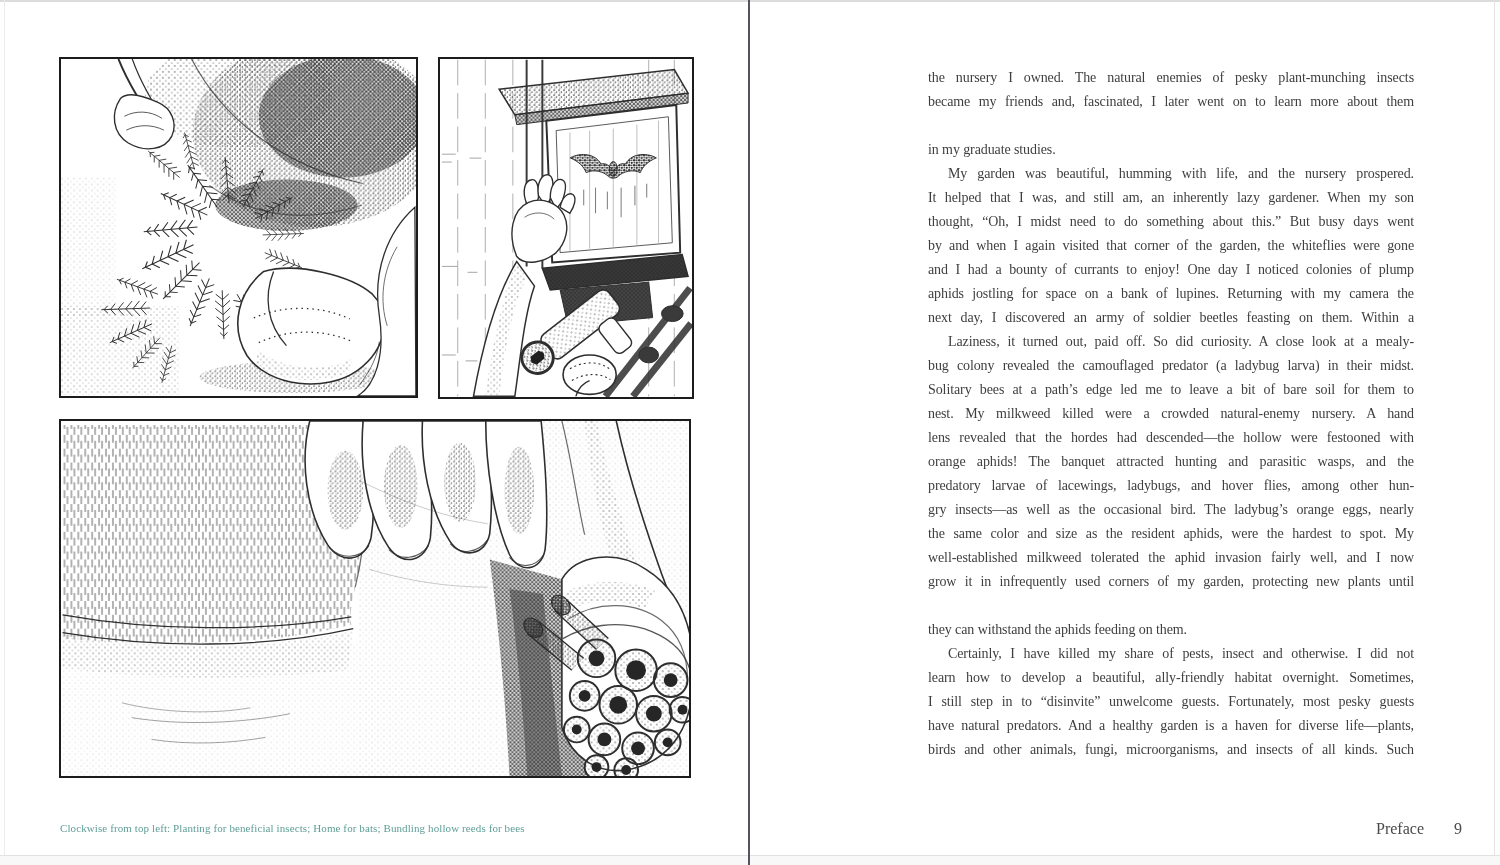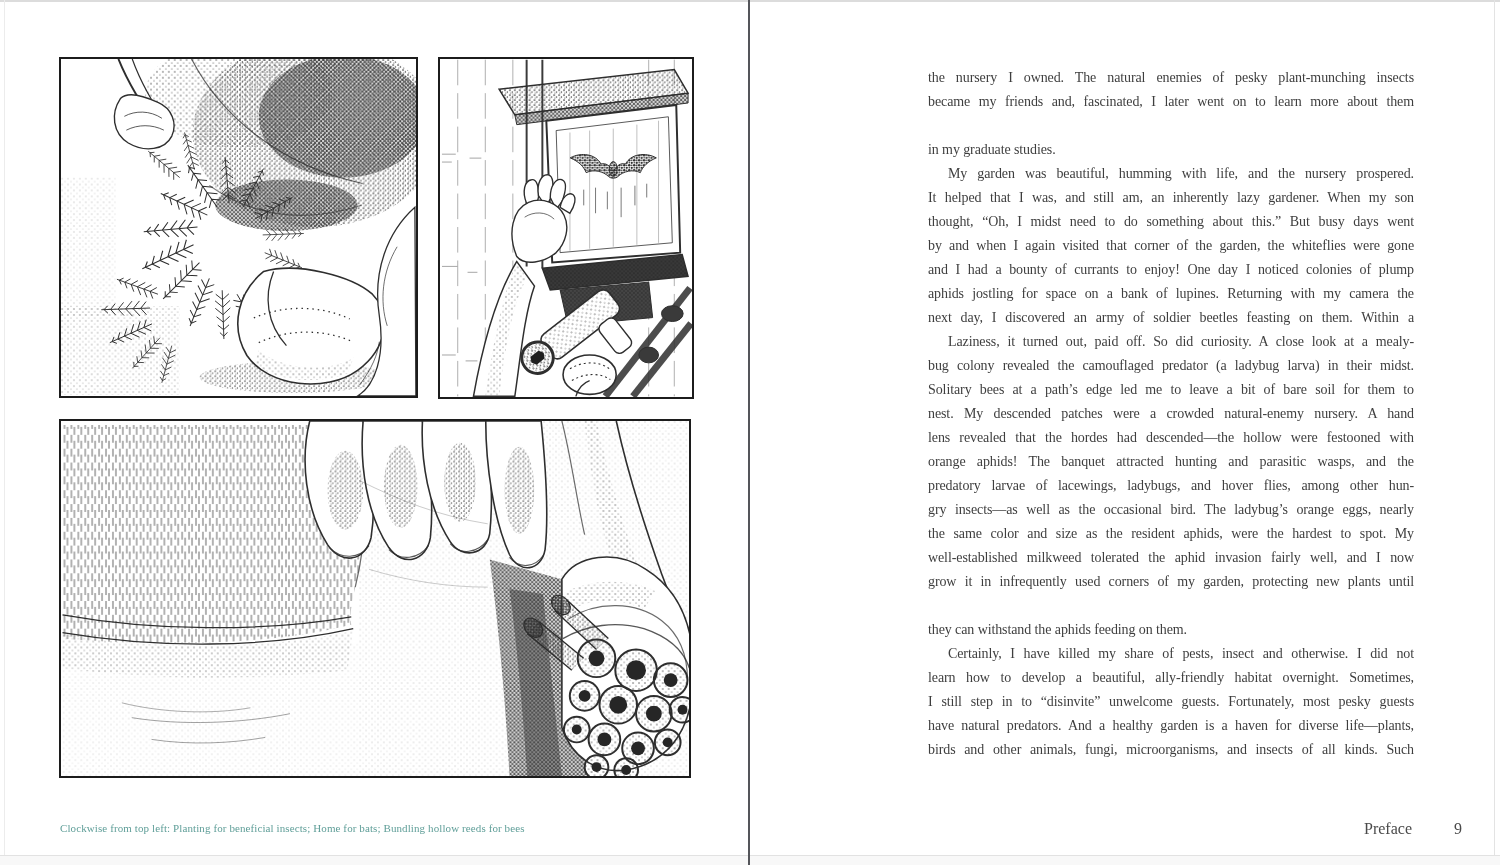--- a/index.html
+++ b/index.html
@@ -25,21 +25,21 @@
            letter-spacing:.1px;color:var(--accent,#5f9e98);}
 
   
   .text-column{position:absolute;left:928px;top:66px;width:486px;font-size:14px;
                line-height:24px;letter-spacing:-0.1px;color:#3e3e3e;}
   .line{text-align:justify;text-align-last:justify;height:24px;overflow:hidden;}
   .line.para-end{text-align-last:left;margin-top:24px;}
   .line.indent{text-indent:20px;}
 
   .footer{position:absolute;left:928px;top:820px;width:534px;display:flex;
-          justify-content:flex-end;align-items:baseline;gap:42px;
+          justify-content:flex-end;align-items:baseline;gap:30px;
           font-size:16px;color:#4a4a4a;}
   .hidden-defs{position:absolute;width:0;height:0;overflow:hidden;}
 </style>
 </head>
 <body>
 
 <svg class="hidden-defs" aria-hidden="true">
   <defs>
     <pattern id="st-light" width="6" height="6" patternUnits="userSpaceOnUse">
       <circle cx="1" cy="1" r="0.7" fill="#3a3a3a"></circle>
@@ -259,21 +259,21 @@
         <div class="line indent">My garden was beautiful, humming with life, and the nursery prospered.</div>
         <div class="line">It helped that I was, and still am, an inherently lazy gardener. When my son</div>
         <div class="line">thought, “Oh, I midst need to do something about this.” But busy days went</div>
         <div class="line">by and when I again visited that corner of the garden, the whiteflies were gone</div>
         <div class="line">and I had a bounty of currants to enjoy! One day I noticed colonies of plump</div>
         <div class="line">aphids jostling for space on a bank of lupines. Returning with my camera the</div>
         <div class="line">next day, I discovered an army of soldier beetles feasting on them. Within a</div>
         <div class="line indent">Laziness, it turned out, paid off. So did curiosity. A close look at a mealy-</div>
         <div class="line">bug colony revealed the camouflaged predator (a ladybug larva) in their midst.</div>
         <div class="line">Solitary bees at a path’s edge led me to leave a bit of bare soil for them to</div>
-        <div class="line">nest. My descended patches were a crowded natural-enemy nursery. A hand</div>
+        <div class="line">nest. My milkweed killed were a crowded natural-enemy nursery. A hand</div>
         <div class="line">lens revealed that the hordes had descended—the hollow were festooned with</div>
         <div class="line">orange aphids! The banquet attracted hunting and parasitic wasps, and the</div>
         <div class="line">predatory larvae of lacewings, ladybugs, and hover flies, among other hun-</div>
         <div class="line">gry insects—as well as the occasional bird. The ladybug’s orange eggs, nearly</div>
         <div class="line">the same color and size as the resident aphids, were the hardest to spot. My</div>
         <div class="line">well-established milkweed tolerated the aphid invasion fairly well, and I now</div>
         <div class="line">grow it in infrequently used corners of my garden, protecting new plants until</div>
         <div class="line para-end">they can withstand the aphids feeding on them.</div>
         <div class="line indent">Certainly, I have killed my share of pests, insect and otherwise. I did not</div>
         <div class="line">learn how to develop a beautiful, ally-friendly habitat overnight. Sometimes,</div>

